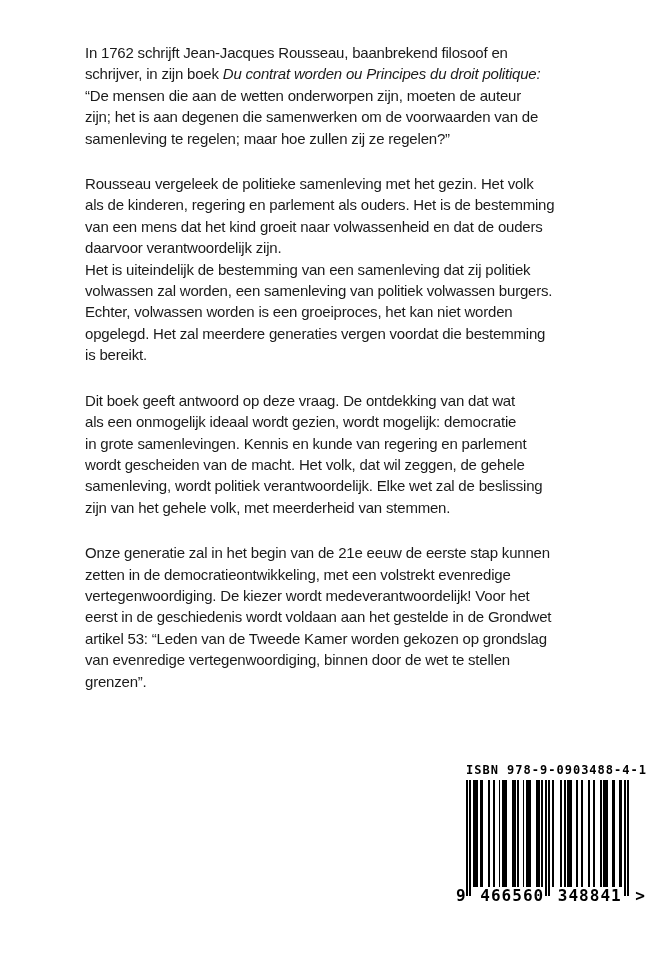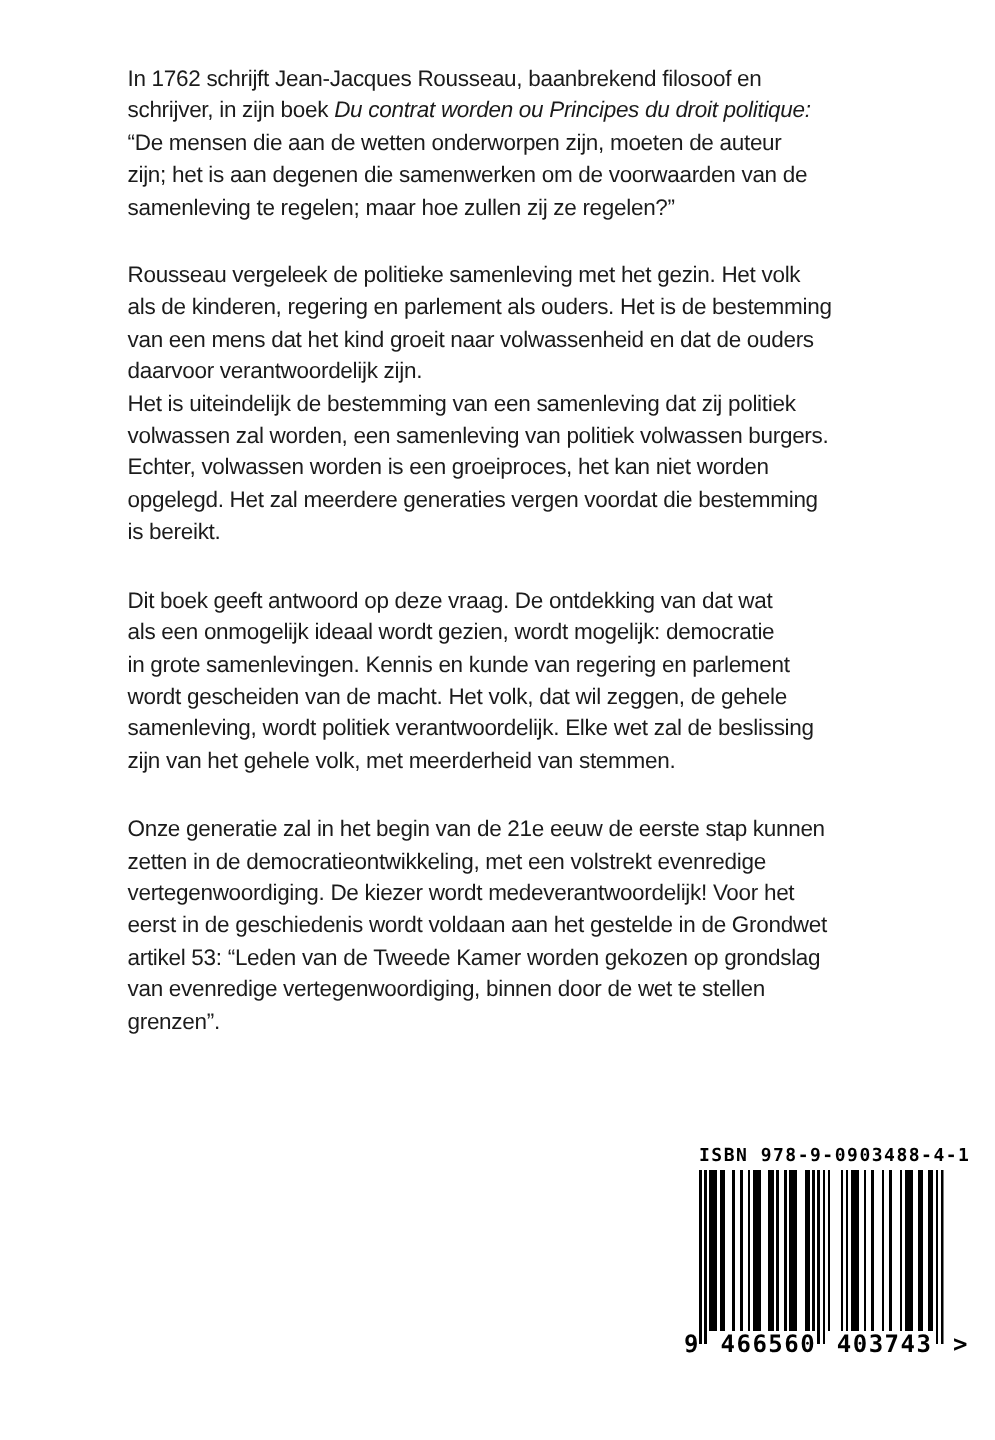--- a/index.html
+++ b/index.html
@@ -160,18 +160,18 @@
         <rect x="85" y="0" width="1" height="107" fill="#000000"></rect>
         <rect x="86" y="0" width="1" height="107" fill="#000000"></rect>
         <rect x="89" y="0" width="1" height="107" fill="#000000"></rect>
         <rect x="90" y="0" width="1" height="107" fill="#000000"></rect>
         <rect x="92" y="0" width="1" height="116" fill="#000000"></rect>
         <rect x="94" y="0" width="1" height="116" fill="#000000"></rect>
       </svg>
     <div class="barcode-digits">
       <span>9</span>
       <span>466560</span>
-      <span>403743</span>
+      <span>348841</span>
       <span>&gt;</span>
     </div>
   </div>
 
 </div>
 
 </body></html>

